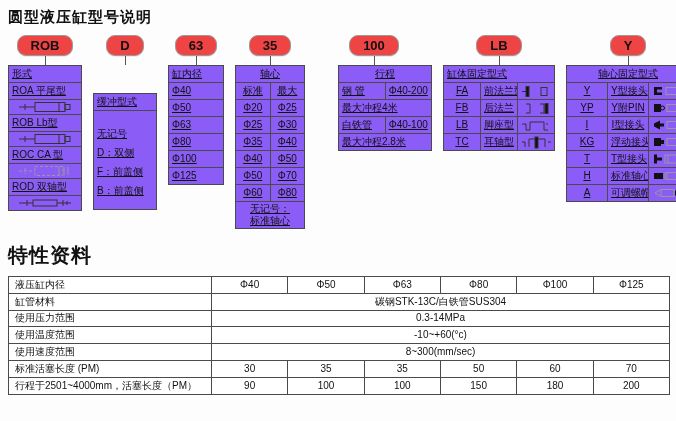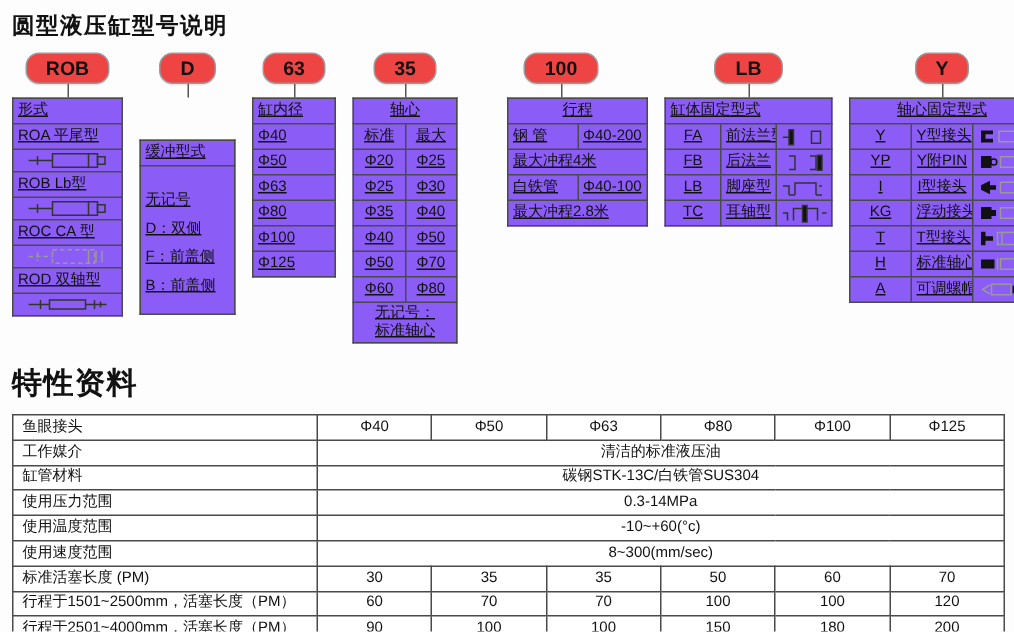--- a/index.html
+++ b/index.html
@@ -395,31 +395,27 @@
         </table>
     </div>
 
   </div>
 
   <div class="sec-title">特性资料</div>
 
   <table class="spec">
     <tbody>
         <tr>
-      <td class="lbl">鱼眼接头</td>
+      <td class="lbl">液压缸内径</td>
       <td>Φ40</td>
       <td>Φ50</td>
       <td>Φ63</td>
       <td>Φ80</td>
       <td>Φ100</td>
       <td>Φ125</td>
-    </tr>
-    <tr>
-      <td class="lbl">工作媒介</td>
-      <td colspan="6">清洁的标准液压油</td>
     </tr>
     <tr>
       <td class="lbl">缸管材料</td>
       <td colspan="6">碳钢STK-13C/白铁管SUS304</td>
     </tr>
     <tr>
       <td class="lbl">使用压力范围</td>
       <td colspan="6">0.3-14MPa</td>
     </tr>
     <tr>
@@ -433,29 +429,20 @@
     <tr>
       <td class="lbl">标准活塞长度 (PM)</td>
       <td>30</td>
       <td>35</td>
       <td>35</td>
       <td>50</td>
       <td>60</td>
       <td>70</td>
     </tr>
     <tr>
-      <td class="lbl">行程于1501~2500mm，活塞长度（PM）</td>
-      <td>60</td>
-      <td>70</td>
-      <td>70</td>
-      <td>100</td>
-      <td>100</td>
-      <td>120</td>
-    </tr>
-    <tr>
       <td class="lbl">行程于2501~4000mm，活塞长度（PM）</td>
       <td>90</td>
       <td>100</td>
       <td>100</td>
       <td>150</td>
       <td>180</td>
       <td>200</td>
     </tr>
   </tbody>
     </table>

